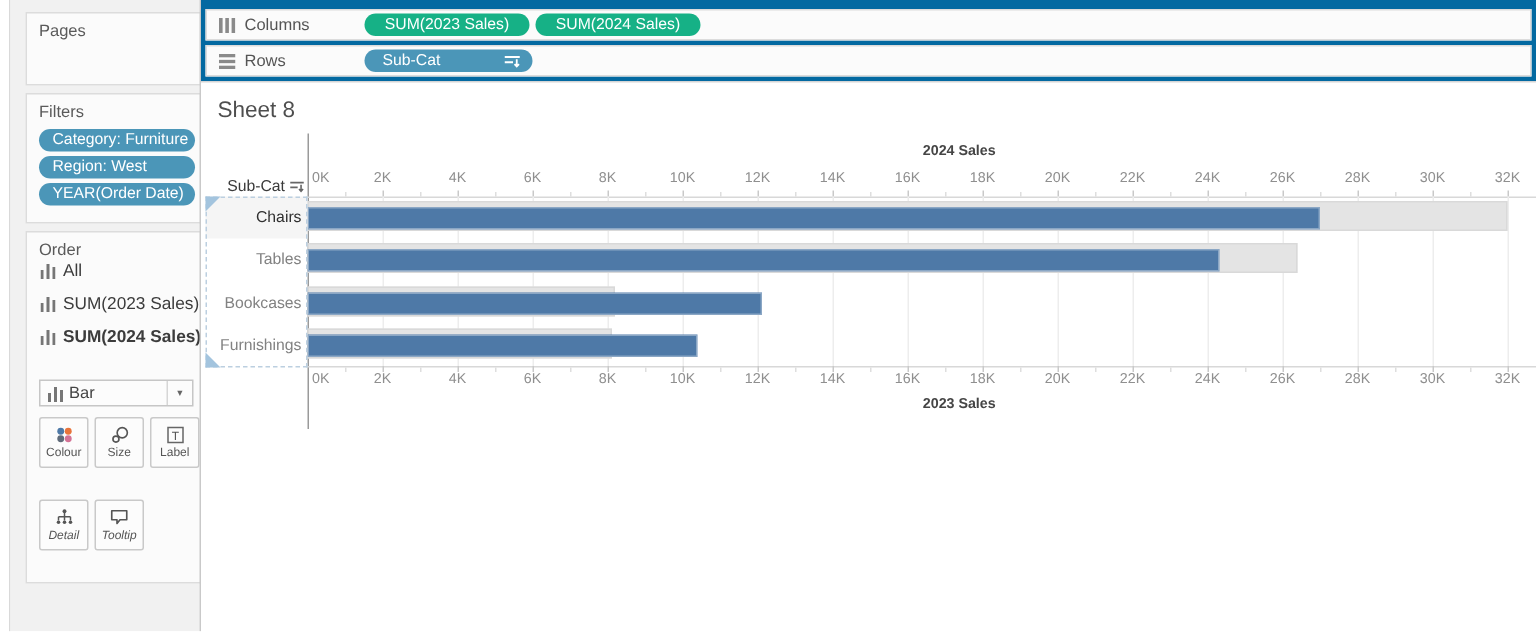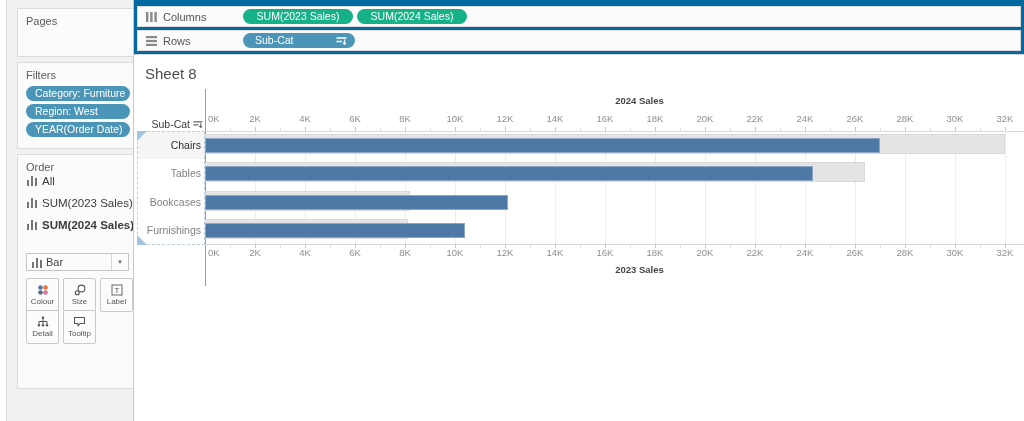--- a/index.html
+++ b/index.html
@@ -180,21 +180,21 @@
         </div>
         <div class="mark-btn">
           <svg width="12" height="12" viewBox="0 0 12 12">
               <rect x="1" y="1" width="10" height="10" fill="none" stroke="#666" stroke-width="1"></rect>
               <text x="6" y="9" font-size="8" fill="#555" text-anchor="middle" font-family="Liberation Sans, sans-serif">T</text>
             </svg>
           <span class="btn-label">Label</span>
         </div>
       </div>
 
-      <div class="btn-row" style="top:155px;">
+      <div class="btn-row" style="top:178px;font-style:italic;">
         <div class="mark-btn">
           <svg width="12" height="12" viewBox="0 0 12 12">
               <circle cx="6" cy="1.8" r="1.3" fill="#555"></circle>
               <path d="M6 3 L6 5.5 M2 5.5 L10 5.5 M2 5.5 L2 8 M6 5.5 L6 8 M10 5.5 L10 8" stroke="#555" stroke-width="1" fill="none"></path>
               <circle cx="2" cy="9.2" r="1.2" fill="#555"></circle>
               <circle cx="6" cy="9.2" r="1.2" fill="#555"></circle>
               <circle cx="10" cy="9.2" r="1.2" fill="#555"></circle>
             </svg>
           <span class="btn-label">Detail</span>
         </div>

